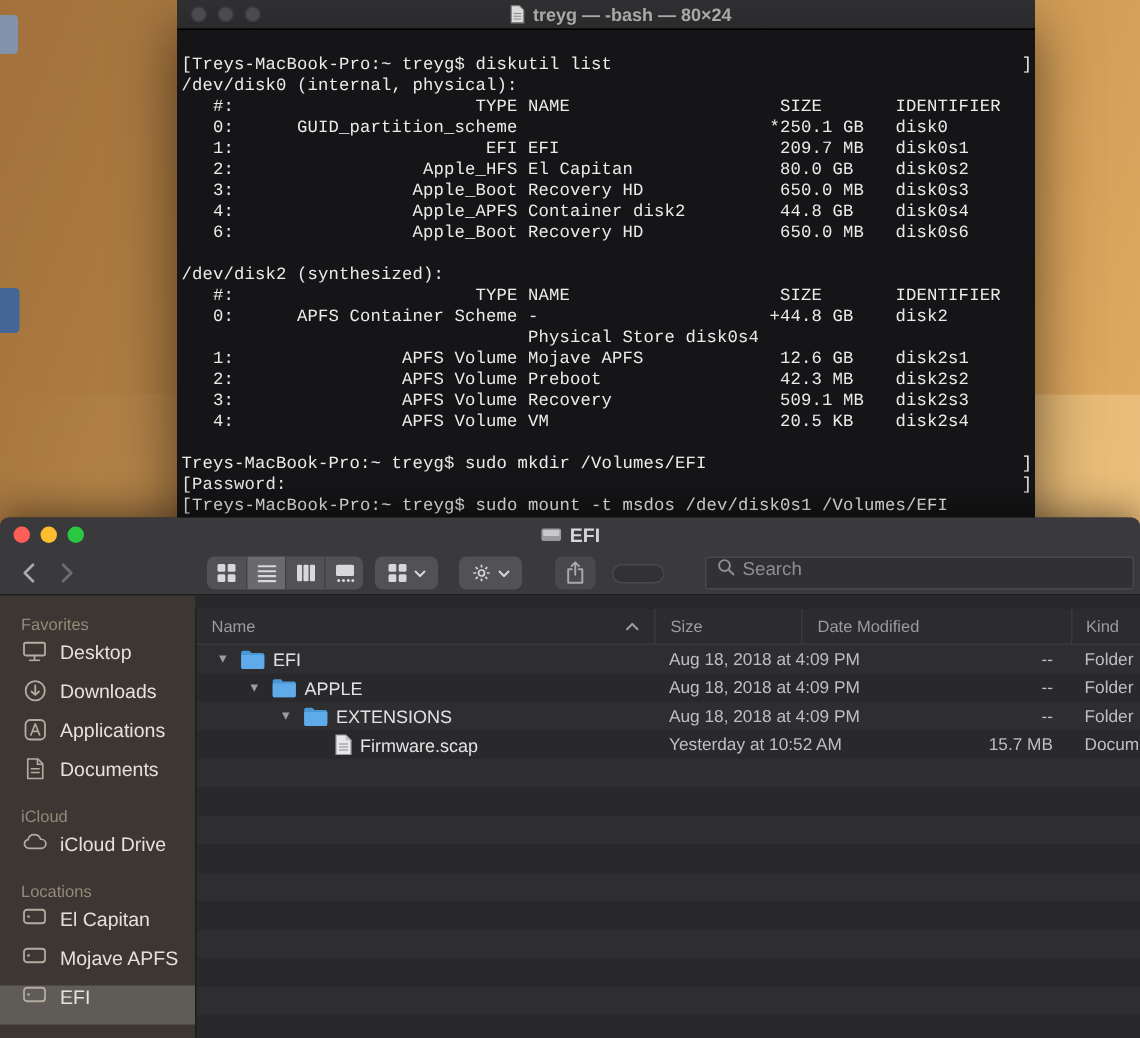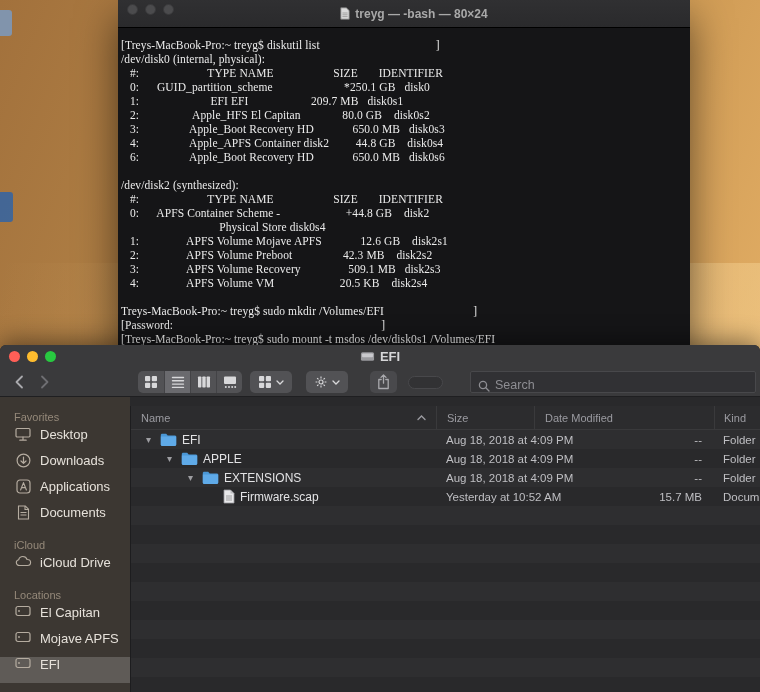--- a/index.html
+++ b/index.html
@@ -15,26 +15,26 @@
   .desk-icon.one{left:-4px;top:10px;width:16px;height:26px;background:#7d98b8;}
   .desk-icon.two{left:-5px;top:192px;width:18px;height:30px;background:#38659e;}
 
   
   .tl{position:absolute;top:5px;width:11px;height:11px;border-radius:50%;}
   .tl.b1{left:9px}.tl.b2{left:27px}.tl.b3{left:45px}
 
   
   .terminal{position:absolute;left:118px;top:0;width:572px;height:352px;
     background:#151517;border-radius:0 0 6px 6px;box-shadow:0 18px 40px rgba(0,0,0,.55);overflow:hidden;}
-  .t-titlebar{position:relative;height:28px;background:linear-gradient(#303032,#2a2a2c);
+  .t-titlebar{position:relative;height:20px;background:linear-gradient(#303032,#2a2a2c);
     border-bottom:1px solid #000;display:flex;align-items:center;justify-content:center;padding-left:20px;}
   .t-titlebar .tl{top:4px;background:#4b4b4d;border:1px solid #3a3a3c;width:11px;height:11px;}
   .t-title{display:flex;align-items:center;gap:5px;font-size:12px;color:#a9a9a9;font-weight:700;}
-  .t-body{padding:10px 3px;font-family:Liberation Serif, serif;font-size:11.5px;line-height:14px;
-    letter-spacing:.1px;color:#ebebeb;}
+  .t-body{padding:5px 3px;font-family:Liberation Mono, monospace;font-size:11.5px;line-height:14px;
+    letter-spacing:.1px;color:#ebebeb;margin-top:12px;}
   .tline{white-space:pre;min-height:14px;}
 
   
   .finder{position:absolute;left:0;top:345px;width:760px;height:347px;background:#29292b;
     border-radius:6px 6px 0 0;box-shadow:0 -4px 24px rgba(0,0,0,.45);overflow:hidden;
     display:flex;flex-direction:column;}
   .f-header{height:52px;flex:none;background:#3a3a3c;border-bottom:1px solid #1f1f21;position:relative;}
   .f-titlebar{height:22px;position:relative;display:flex;align-items:center;justify-content:center;}
   .f-titlebar .tl{top:6px;}
   .tl.red{background:#ff5f57}.tl.yellow{background:#febc2e}.tl.green{background:#28c840}
@@ -50,21 +50,21 @@
   .view-seg+.view-seg{border-left:1px solid #434346;}
   .view-seg.active{background:#6a6a6e;}
   .tb-drop{position:absolute;top:4px;height:22px;background:#525255;border-radius:5px;
     display:flex;align-items:center;gap:4px;color:#d8d8da;padding:0 8px;}
   .groupby{left:250px}.action{left:306px}
   .share-btn{position:absolute;left:370px;top:4px;width:27px;height:22px;background:#49494c;border-radius:5px;
     display:flex;align-items:center;justify-content:center;color:#a9a9ad;}
   .tag-pill{position:absolute;left:408px;top:9px;width:35px;height:13px;border-radius:7px;
     background:#323234;border:1px solid #48484b;}
   .searchbox{position:absolute;left:470px;top:4px;width:286px;height:22px;background:#313134;
-    border:1px solid #48484b;border-radius:2px;display:flex;align-items:flex-end;gap:5px;padding:0 7px;color:#8e8e93;}
+    border:1px solid #48484b;border-radius:2px;display:flex;align-items:flex-start;gap:5px;padding:0 7px;color:#8e8e93;}
   .searchbox input{flex:1;background:transparent;border:none;outline:none;color:#e0e0e2;font-size:12.5px;
     font-family:"Liberation Sans","DejaVu Sans",sans-serif;}
   .searchbox input::placeholder{color:#8e8e93;}
 
   .f-body{flex:1;display:flex;min-height:0;}
   
   .sidebar{width:130px;flex:none;background:#3c3732;padding-top:6px;}
   .sb-head{font-size:11px;color:#95897a;padding:8px 0 3px 14px;height:24px;}
   .sb-item{height:26px;display:flex;align-items:flex-start;gap:7px;padding-left:13px;color:#b5aca0;}
   .sb-item .icn{width:20px;justify-content:center;flex:none;}

